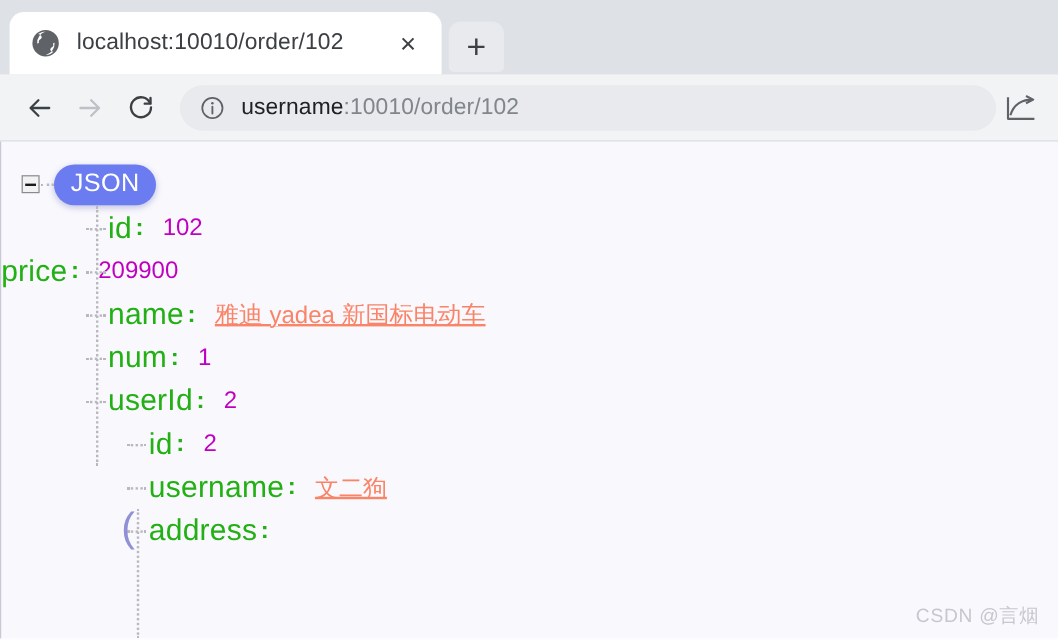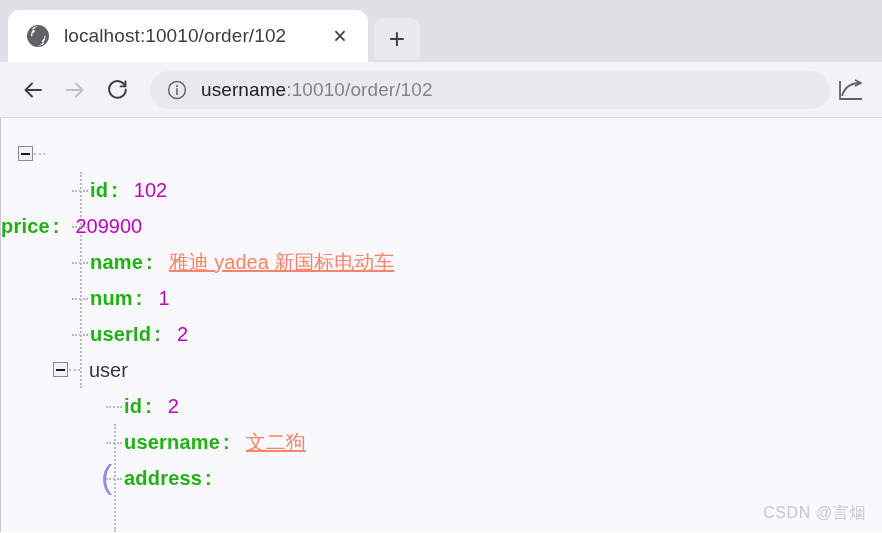--- a/index.html
+++ b/index.html
@@ -192,22 +192,22 @@
     border-left: 2px dotted #b9b9bd;
   }
   .stub {
     position: absolute;
     border-top: 2px dotted #b9b9bd;
     width: 16px;
   }
 
   .key {
     color: #22b014;
-    font-weight: bold;
-    font-size: 20px;
+    font-weight: normal;
+    font-size: 25px;
     letter-spacing: .2px;
   }
   .colon {
     color: #22b014;
     font-weight: bold;
     font-size: 20px;
     margin-left: 3px;
     margin-right: 16px;
   }
   .val-num {
@@ -320,20 +320,21 @@
       </svg>
     </div>
   </div>
 
   <div class="page">
     <div class="tree">
 
       <div class="row" style="padding-left:0;">
         <span class="toggle" style="left:17px; top:10px;"></span>
         <span class="stub" style="left:33px; top:17px; width:11px;"></span>
+        <span class="json-badge" style="margin-left:44px;">JSON</span>
       </div>
 
       <span class="guide" style="left:79px; top:36px; height:216px;"></span>
 
       <div class="row">
         <span class="stub" style="left:71px; top:18px;"></span>
         <span class="key" style="margin-left:89px;">id</span>
         <span class="colon">:</span>
         <span class="val-num">102</span>
       </div>
@@ -359,25 +360,20 @@
         <span class="val-num">1</span>
       </div>
 
       <div class="row">
         <span class="stub" style="left:71px; top:18px;"></span>
         <span class="key" style="margin-left:89px;">userId</span>
         <span class="colon">:</span>
         <span class="val-num">2</span>
       </div>
 
-      <div class="row">
-        <span class="toggle" style="left:52px; top:10px;"></span>
-        <span class="stub" style="left:68px; top:17px; width:11px;"></span>
-        <span class="objlabel" style="margin-left:88px;">user</span>
-      </div>
 
       <span class="guide" style="left:113px; top:288px; height:108px;"></span>
 
       <div class="row">
         <span class="stub" style="left:105px; top:18px;"></span>
         <span class="key" style="margin-left:123px;">id</span>
         <span class="colon">:</span>
         <span class="val-num">2</span>
       </div>
 

